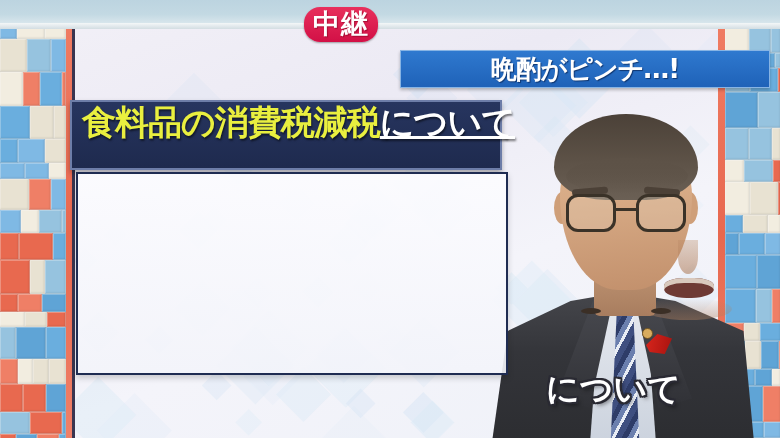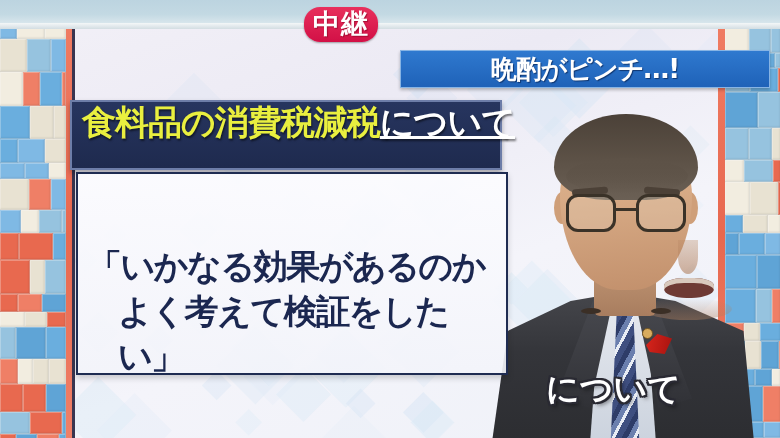--- a/index.html
+++ b/index.html
@@ -503,21 +503,17 @@
     </div>
   </div>
 
   <div class="title-plate">
     <div class="title-line">
       <span class="y">食料品の消費税減税</span><span class="w">について</span>
     </div>
   </div>
 
   <div class="quote-panel">
-    <div class="q2">
-      <span>「いかなる効果があるのか</span>
-      <span class="l2">よく考えて検証をしたい」</span>
-    </div>
   </div>
 
   <div class="name-cap">について</div>
 
 </div>
 
 </body></html>

